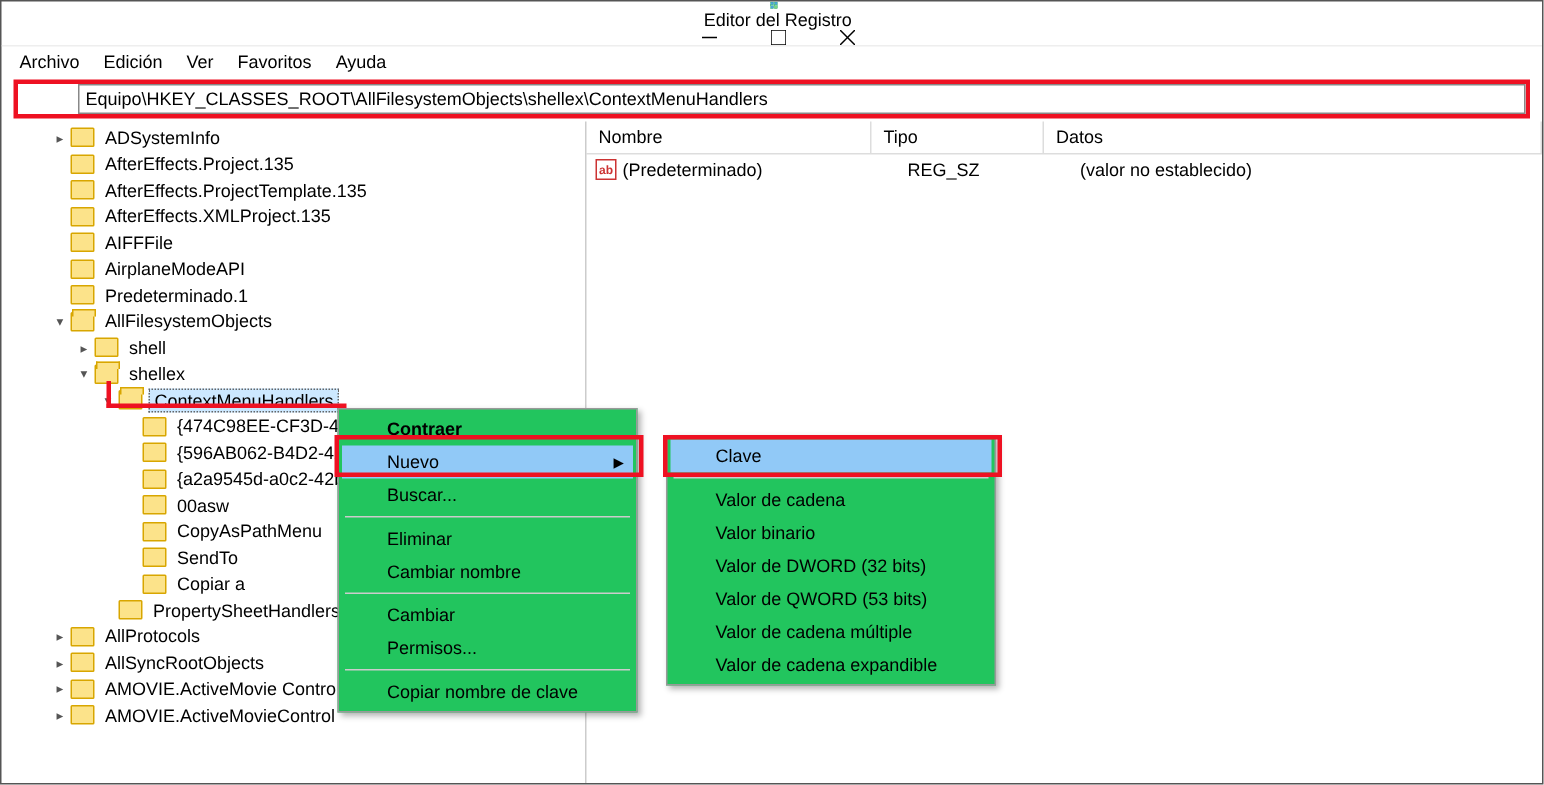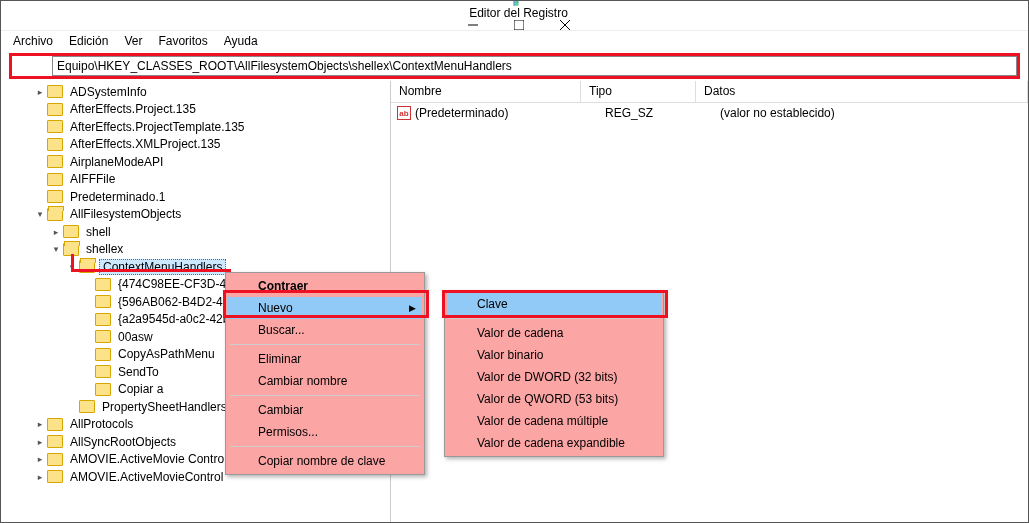--- a/index.html
+++ b/index.html
@@ -23,21 +23,21 @@
 .tree-row .label { padding: 0 3px; }
 .tree-row .label.sel { background: #cce8ff; border: 1px dotted #666; }
 .list-panel { flex: 1; }
 .list-header { display: flex; height: 22px; border-bottom: 1px solid #ddd; }
 .list-header .col { padding: 3px 8px; border-right: 1px solid #ddd; }
 .list-row { display: flex; align-items: center; height: 20px; padding-left: 6px; }
 .val-icon { width: 14px; height: 14px; border: 1px solid #c33; background: #fff; margin-right: 4px; display: flex; align-items: center; justify-content: center; font-size: 8px; color: #c33; font-weight: bold; }
 .col-n { width: 190px; }
 .col-t { width: 115px; }
 .col-d { flex: 1; }
-.ctx-menu { position: absolute; background: #fca5a5; border: 1px solid #999; box-shadow: 2px 2px 4px rgba(0,0,0,.3); padding: 2px; }
+.ctx-menu { position: absolute; background: #22c55e; border: 1px solid #999; box-shadow: 2px 2px 4px rgba(0,0,0,.3); padding: 2px; }
 .ctx-menu.main { left: 224px; top: 271px; width: 200px; }
 .ctx-menu.sub { left: 443px; top: 289px; width: 220px; }
 .ctx-item { height: 22px; display: flex; align-items: center; padding-left: 30px; padding-right: 18px; position: relative; }
 .ctx-item.hl { background: #91c9f7; }
 .ctx-item.bold { font-weight: bold; }
 .ctx-item .arr { position: absolute; right: 6px; font-size: 9px; }
 .ctx-sep { height: 1px; background: #ccc; margin: 3px 2px; }
 .hl-frame { position: absolute; border: 3px solid #e12; pointer-events: none; }
 .hl-path { left: 70px; top: 253px; width: 160px; height: 18px; border-top: none; border-right: none; }
 .hl-nuevo { left: 222px; top: 289px; width: 206px; height: 28px; }
@@ -109,27 +109,27 @@
       <div class="tree-row">
         <span class="indent" style="width: 32px;"></span>
         <span class="chev"></span>
         <span class="folder"></span>
         <span class="label">AfterEffects.XMLProject.135</span>
       </div>
       <div class="tree-row">
         <span class="indent" style="width: 32px;"></span>
         <span class="chev"></span>
         <span class="folder"></span>
+        <span class="label">AIFFFile</span>
+      </div>
+      <div class="tree-row">
+        <span class="indent" style="width: 32px;"></span>
+        <span class="chev"></span>
+        <span class="folder"></span>
         <span class="label">AirplaneModeAPI</span>
-      </div>
-      <div class="tree-row">
-        <span class="indent" style="width: 32px;"></span>
-        <span class="chev"></span>
-        <span class="folder"></span>
-        <span class="label">AIFFFile</span>
       </div>
       <div class="tree-row">
         <span class="indent" style="width: 32px;"></span>
         <span class="chev"></span>
         <span class="folder"></span>
         <span class="label">Predeterminado.1</span>
       </div>
       <div class="tree-row">
         <span class="indent" style="width: 32px;"></span>
         <span class="chev">▾</span>

